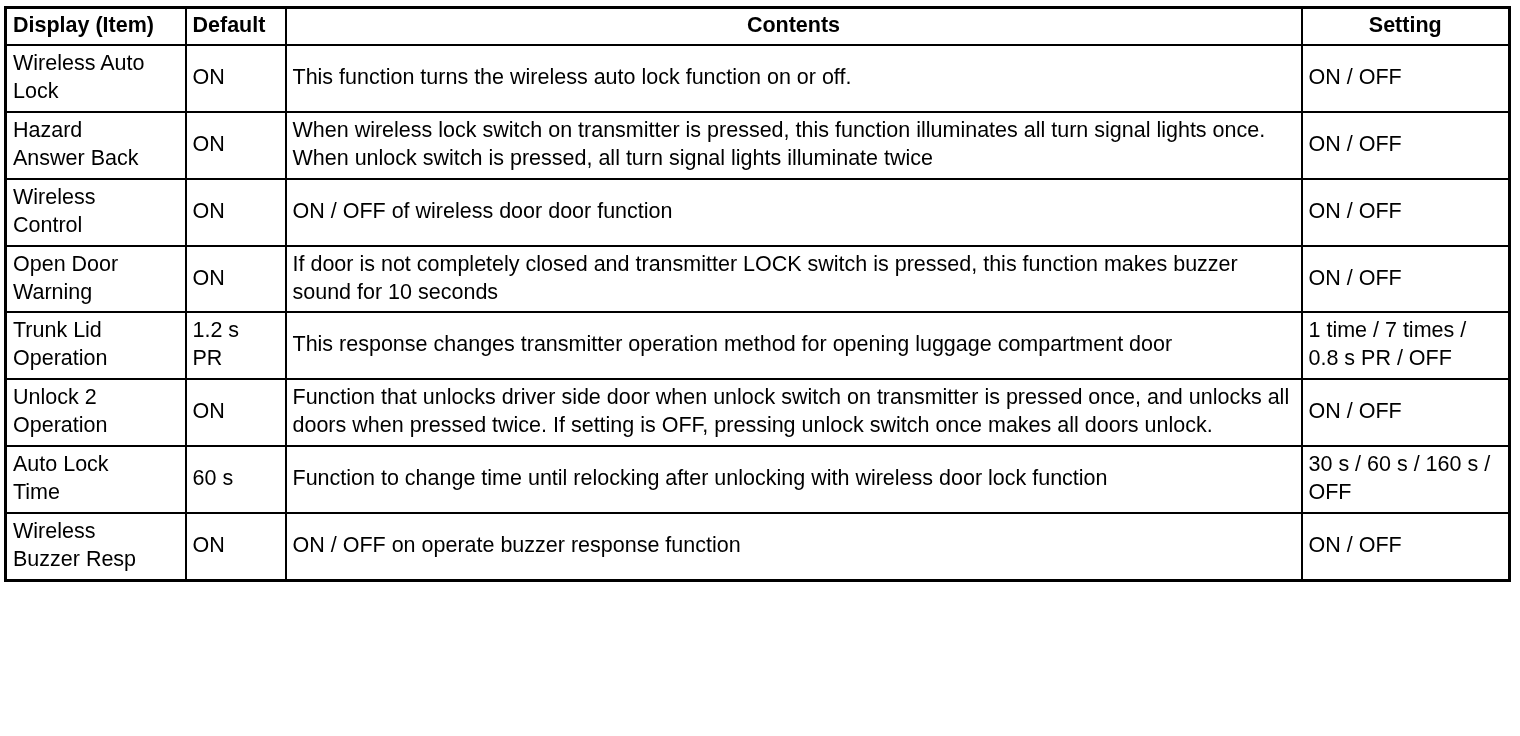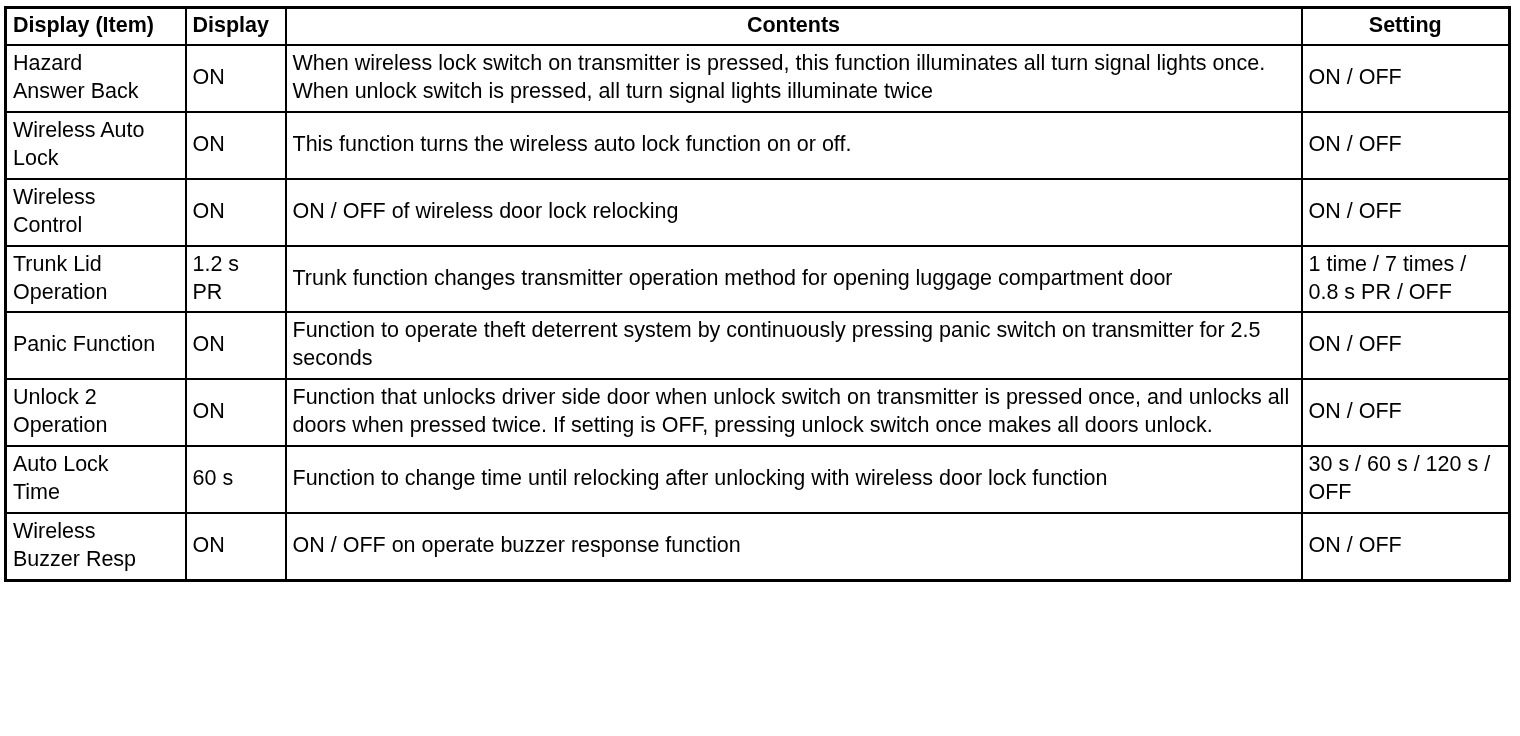--- a/index.html
+++ b/index.html
@@ -78,74 +78,75 @@
   <table class="spec">
     <colgroup>
       <col class="c-item">
       <col class="c-default">
       <col class="c-contents">
       <col class="c-setting">
     </colgroup>
     <thead>
       <tr>
         <th class="col-item">Display (Item)</th>
-        <th class="col-default">Display</th>
+        <th class="col-default">Default</th>
         <th class="col-contents center">Contents</th>
         <th class="col-setting center">Setting</th>
       </tr>
     </thead>
     <tbody id="table-body">
+        <tr>
+          <td class="cell-item linebreak-holder">Wireless Auto
+Lock</td>
+          <td class="cell-default linebreak-holder">ON</td>
+          <td class="cell-contents linebreak-holder">This function turns the wireless auto lock function on or off.</td>
+          <td class="cell-setting linebreak-holder">ON / OFF</td>
+        </tr>
         <tr>
           <td class="cell-item linebreak-holder">Hazard
 Answer Back</td>
           <td class="cell-default linebreak-holder">ON</td>
           <td class="cell-contents linebreak-holder">When wireless lock switch on transmitter is pressed, this function illuminates all turn signal lights once. When unlock switch is pressed, all turn signal lights illuminate twice</td>
           <td class="cell-setting linebreak-holder">ON / OFF</td>
         </tr>
         <tr>
-          <td class="cell-item linebreak-holder">Wireless Auto
-Lock</td>
+          <td class="cell-item linebreak-holder">Wireless
+Control</td>
           <td class="cell-default linebreak-holder">ON</td>
-          <td class="cell-contents linebreak-holder">This function turns the wireless auto lock function on or off.</td>
+          <td class="cell-contents linebreak-holder">ON / OFF of wireless door door function</td>
           <td class="cell-setting linebreak-holder">ON / OFF</td>
         </tr>
         <tr>
-          <td class="cell-item linebreak-holder">Wireless
-Control</td>
+          <td class="cell-item linebreak-holder">Open Door
+Warning</td>
           <td class="cell-default linebreak-holder">ON</td>
-          <td class="cell-contents linebreak-holder">ON / OFF of wireless door lock relocking</td>
+          <td class="cell-contents linebreak-holder">If door is not completely closed and transmitter LOCK switch is pressed, this function makes buzzer sound for 10 seconds</td>
           <td class="cell-setting linebreak-holder">ON / OFF</td>
         </tr>
         <tr>
           <td class="cell-item linebreak-holder">Trunk Lid
 Operation</td>
           <td class="cell-default linebreak-holder">1.2 s
 PR</td>
-          <td class="cell-contents linebreak-holder">Trunk function changes transmitter operation method for opening luggage compartment door</td>
+          <td class="cell-contents linebreak-holder">This response changes transmitter operation method for opening luggage compartment door</td>
           <td class="cell-setting linebreak-holder">1 time / 7 times / 0.8 s PR / OFF</td>
-        </tr>
-        <tr>
-          <td class="cell-item linebreak-holder">Panic Function</td>
-          <td class="cell-default linebreak-holder">ON</td>
-          <td class="cell-contents linebreak-holder">Function to operate theft deterrent system by continuously pressing panic switch on transmitter for 2.5 seconds</td>
-          <td class="cell-setting linebreak-holder">ON / OFF</td>
         </tr>
         <tr>
           <td class="cell-item linebreak-holder">Unlock 2
 Operation</td>
           <td class="cell-default linebreak-holder">ON</td>
           <td class="cell-contents linebreak-holder">Function that unlocks driver side door when unlock switch on transmitter is pressed once, and unlocks all doors when pressed twice. If setting is OFF, pressing unlock switch once makes all doors unlock.</td>
           <td class="cell-setting linebreak-holder">ON / OFF</td>
         </tr>
         <tr>
           <td class="cell-item linebreak-holder">Auto Lock
 Time</td>
           <td class="cell-default linebreak-holder">60 s</td>
           <td class="cell-contents linebreak-holder">Function to change time until relocking after unlocking with wireless door lock function</td>
-          <td class="cell-setting linebreak-holder">30 s / 60 s / 120 s / OFF</td>
+          <td class="cell-setting linebreak-holder">30 s / 60 s / 160 s / OFF</td>
         </tr>
         <tr>
           <td class="cell-item linebreak-holder">Wireless
 Buzzer Resp</td>
           <td class="cell-default linebreak-holder">ON</td>
           <td class="cell-contents linebreak-holder">ON / OFF on operate buzzer response function</td>
           <td class="cell-setting linebreak-holder">ON / OFF</td>
         </tr>
       </tbody>
   </table>

